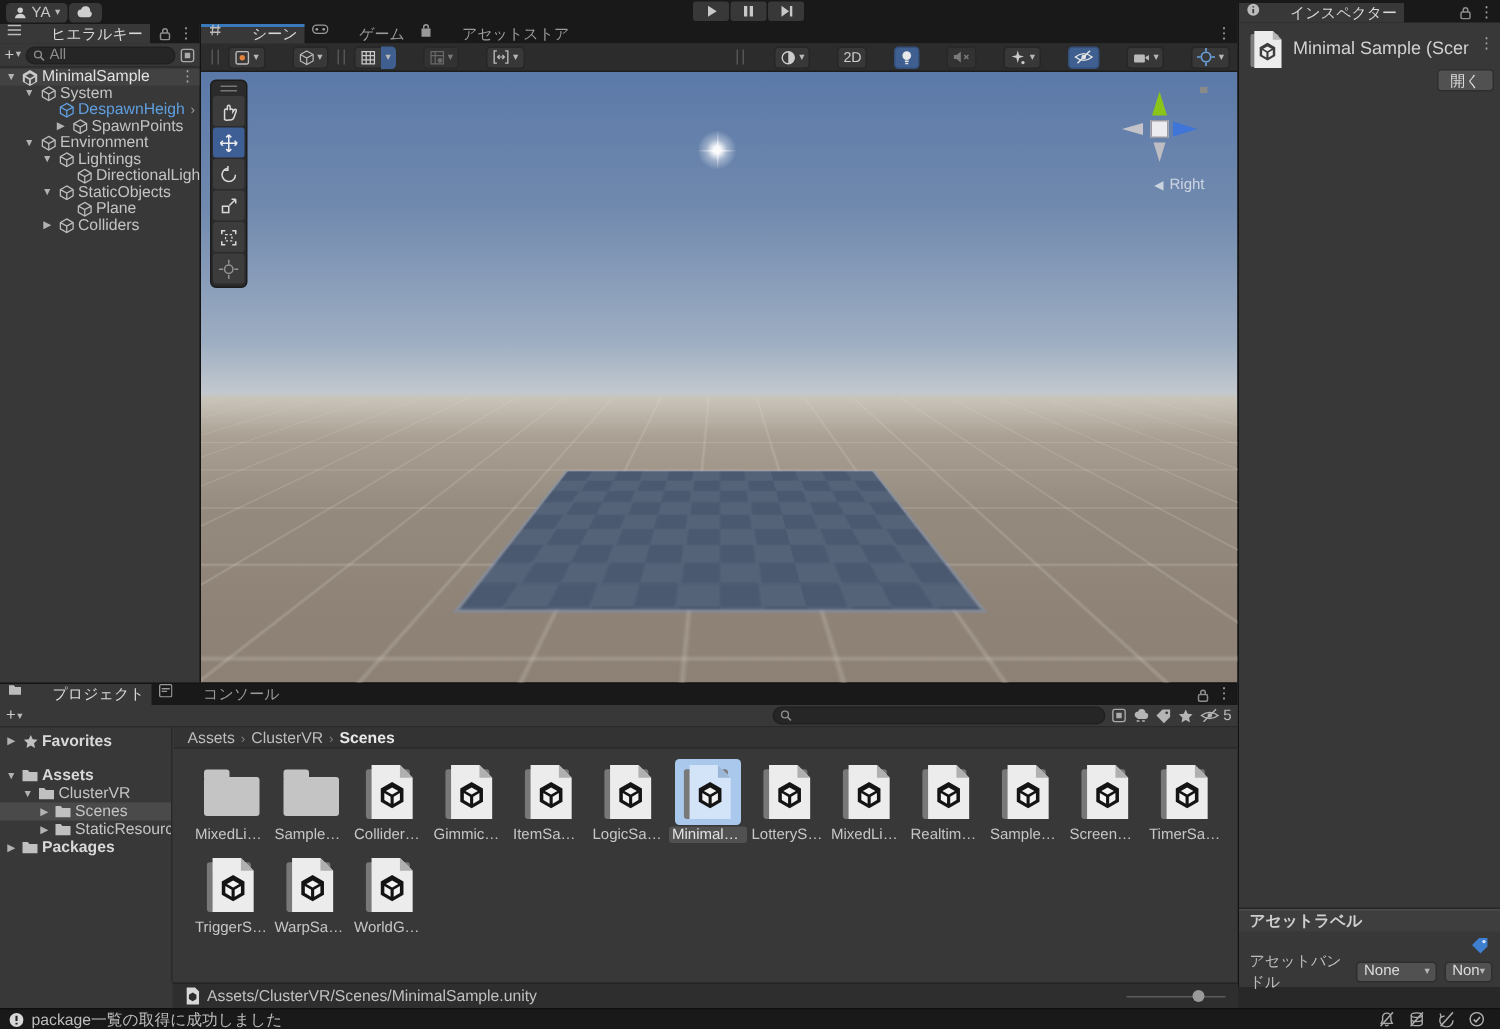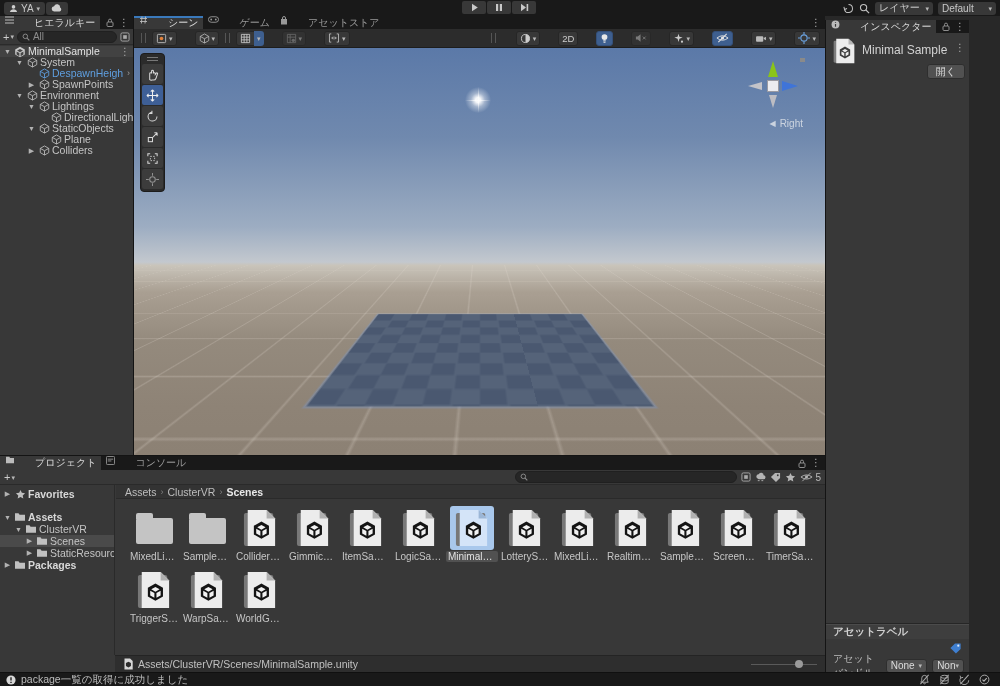--- a/index.html
+++ b/index.html
@@ -76,21 +76,21 @@
 .gz .up{left:27px;top:7px;width:0;height:0;border-left:5px solid transparent;border-right:5px solid transparent;border-bottom:16px solid #8bc418}
 .gz .down{left:28px;top:41px;width:0;height:0;border-left:4px solid transparent;border-right:4px solid transparent;border-top:13px solid #bdbdc3}
 .gz .rightc{left:41px;top:27px;width:0;height:0;border-top:5px solid transparent;border-bottom:5px solid transparent;border-left:16px solid #3f74d8}
 .gz .leftc{left:7px;top:28px;width:0;height:0;border-top:4px solid transparent;border-bottom:4px solid transparent;border-right:14px solid #c3c3c9}
 .gz .ctr{left:26px;top:26px;width:12px;height:12px;background:#ececf0;border:1px solid #9a9aa2}
 .gz .dot{right:0;top:4px;width:5px;height:4px;background:#8a8a8a}
 .gzlabel{position:absolute;right:22px;top:70px;font-size:10px;color:#e3e7ec;opacity:.8;display:flex;gap:4px;align-items:center}
 .gzlabel .tri{font-size:8px}
 
 
-#inspector{position:absolute;left:825px;top:20px;width:144px;height:656px;background:#383838;border-left:1px solid #141414}
+#inspector{position:absolute;left:825px;top:2px;width:175px;height:656px;background:#383838;border-left:1px solid #141414}
 .ihead{display:flex;align-items:flex-start;gap:7px;padding:5px 4px 0 7px}
 .ititle{flex:1;font-size:12px;color:#d2d2d2;white-space:nowrap;overflow:hidden;padding-top:5px}
 .openrow{display:flex;justify-content:flex-end;padding:0 4px 6px}
 .unitybtn{background:#515151;border:1px solid #2e2e2e;border-radius:3px;height:15px;padding:0 8px;font-size:10px;color:#ddd;display:flex;align-items:center}
 .assetlabels{position:absolute;left:0;right:0;bottom:0}
 .al-h{height:15px;background:#3e3e3e;border-top:1px solid #4b4b4b;box-shadow:0 -1px 0 #262626;display:flex;align-items:center;padding:0 7px;font-size:10.5px;color:#cfcfcf;font-weight:bold}
 .al-body{height:19px;display:flex;justify-content:flex-end;align-items:center;padding:0 7px}
 .ab-row{height:18px;display:flex;align-items:center;gap:5px;padding:0 5px 3px 7px;font-size:10px;color:#bdbdbd}
 .msel{background:#515151;border:1px solid #2e2e2e;border-radius:3px;height:14px;display:flex;align-items:center;justify-content:space-between;padding:0 4px;font-size:10px;color:#ddd}
 
@@ -259,21 +259,21 @@
         <span class="harrow"></span>
         <span class="hicon">
           <svg width="11" height="11" viewBox="0 0 14 14">
             <path d="M7 1.2 12.4 4.3V9.7L7 12.8 1.6 9.7V4.3Z" fill="none" stroke="#5f9fe0" stroke-width="1.1"></path>
             <path d="M1.6 4.3 7 7.3l5.4-3M7 7.3v5.5" fill="none" stroke="#5f9fe0" stroke-width="1.1"></path>
           </svg>
         </span>
         <span class="hlabel">DespawnHeigh</span>
         <span class="navarrow">›</span>
       </div>
-      <div class="hrow" style="padding-left: 27px;">
+      <div class="hrow" style=" margin-left: 36px;">
         <span class="harrow">▶</span>
         <span class="hicon">
           <svg width="11" height="11" viewBox="0 0 14 14">
             <path d="M7 1.2 12.4 4.3V9.7L7 12.8 1.6 9.7V4.3Z" fill="none" stroke="#bdbdbd" stroke-width="1.1"></path>
             <path d="M1.6 4.3 7 7.3l5.4-3M7 7.3v5.5" fill="none" stroke="#bdbdbd" stroke-width="1.1"></path>
           </svg>
         </span>
         <span class="hlabel">SpawnPoints</span>
       </div>
       <div class="hrow" style="padding-left: 15px;">

